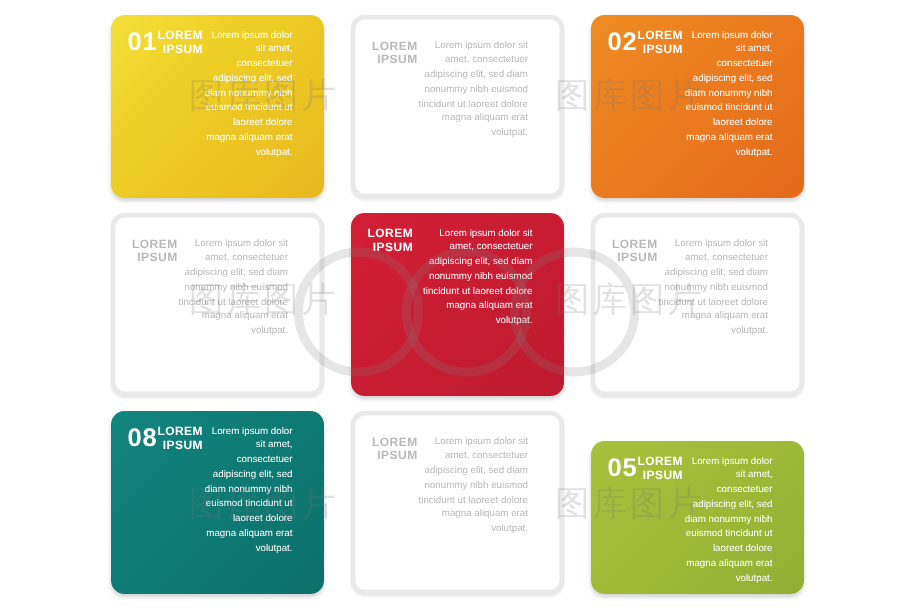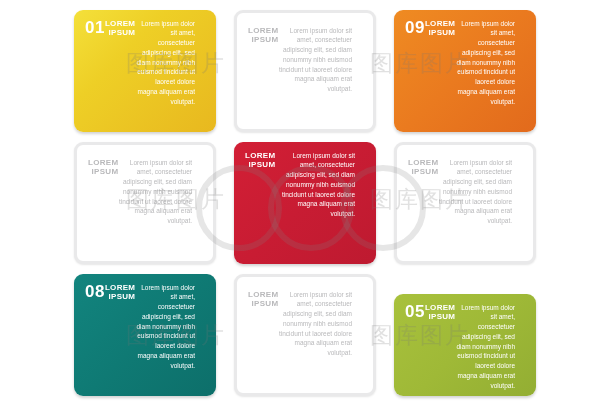--- a/index.html
+++ b/index.html
@@ -149,21 +149,21 @@
 
     <div class="card plain">
       <div class="card-inner">
         <div class="heading">LOREM IPSUM</div>
         <div class="body">Lorem ipsum dolor sit amet, consectetuer adipiscing elit, sed diam nonummy nibh euismod tincidunt ut laoreet dolore magna aliquam erat volutpat.</div>
       </div>
     </div>
 
     <div class="card color g-orange">
       <div class="card-inner">
-        <div class="num">09</div>
+        <div class="num">02</div>
         <div class="heading">LOREM IPSUM</div>
         <div class="body">Lorem ipsum dolor sit amet, consectetuer adipiscing elit, sed diam nonummy nibh euismod tincidunt ut laoreet dolore magna aliquam erat volutpat.</div>
       </div>
     </div>
 
     <div class="card plain">
       <div class="card-inner">
         <div class="heading">LOREM IPSUM</div>
         <div class="body">Lorem ipsum dolor sit amet, consectetuer adipiscing elit, sed diam nonummy nibh euismod tincidunt ut laoreet dolore magna aliquam erat volutpat.</div>
       </div>

